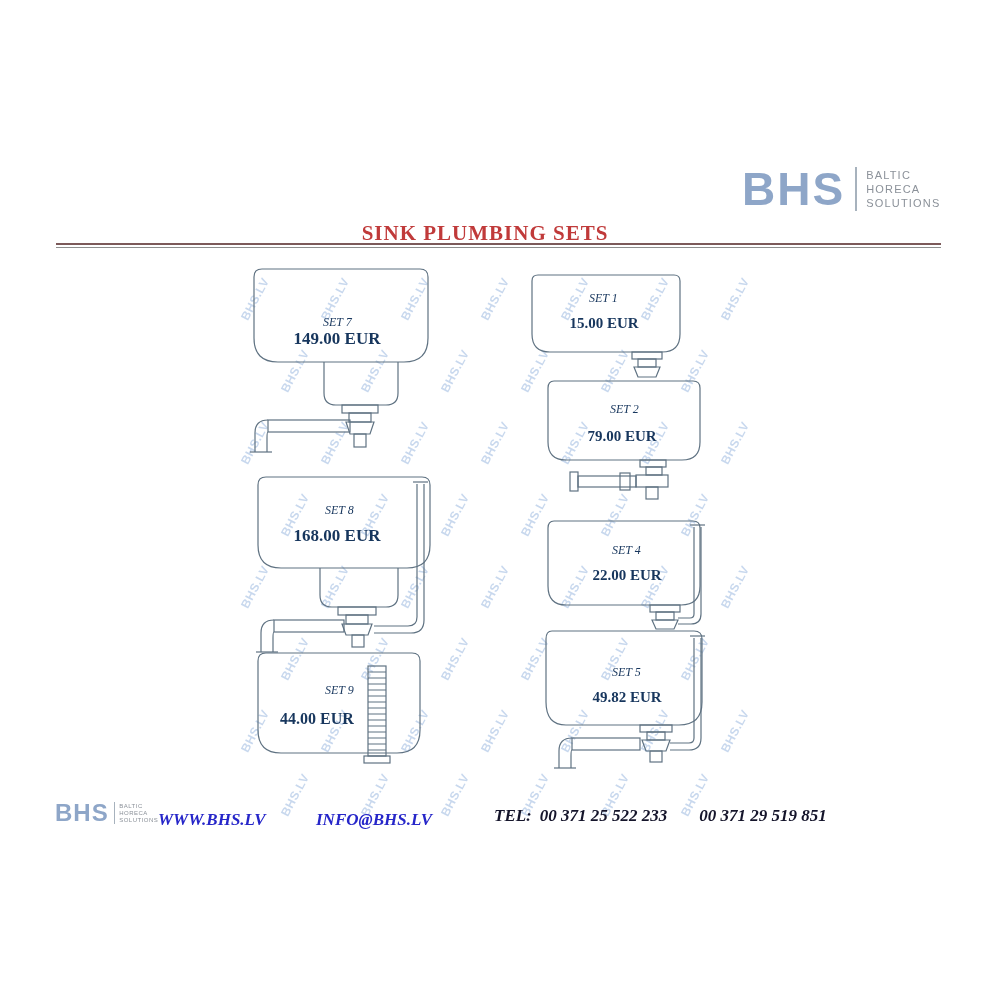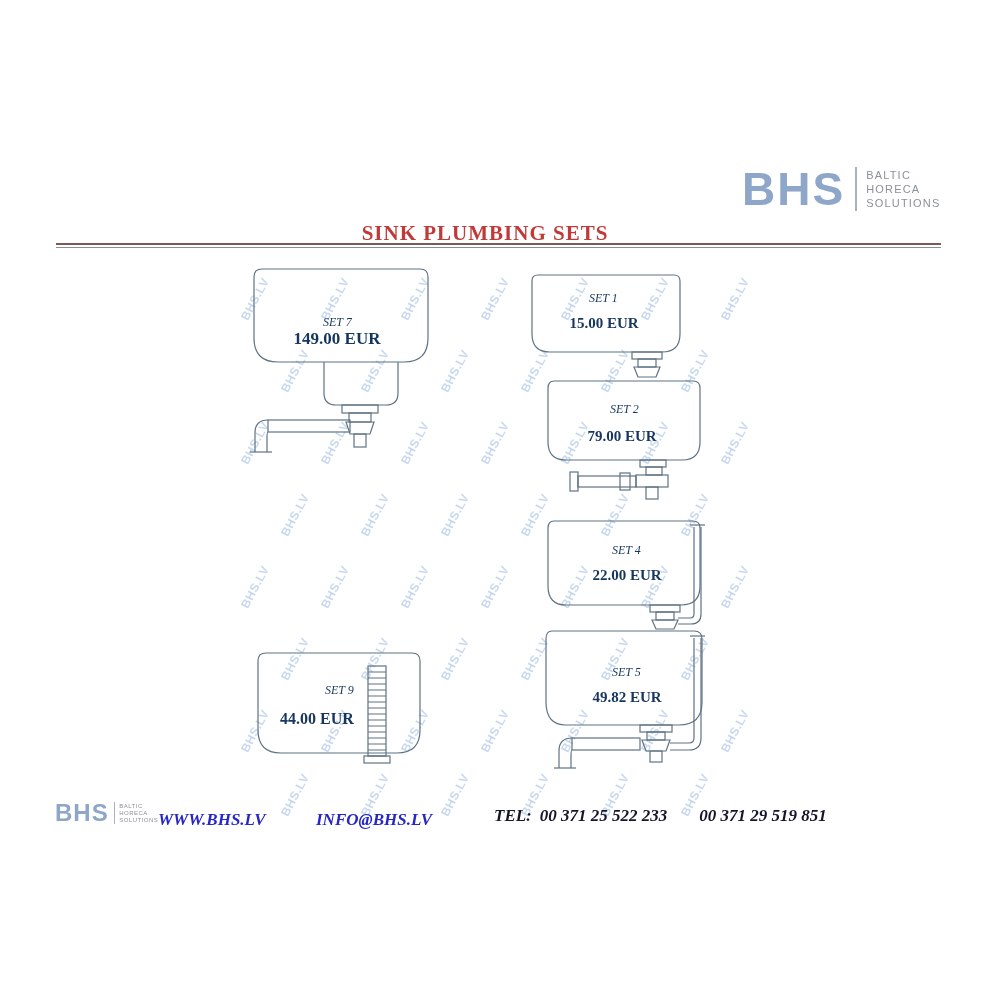--- a/index.html
+++ b/index.html
@@ -134,20 +134,41 @@
         <rect x="22" y="154" width="82" height="12"></rect>
         <path d="M22,154 Q9,154 9,167 V186"></path>
         <path d="M22,166 Q21,166 21,172 V186"></path>
         <path d="M4,186 H26"></path>
       </g>
     </svg>
     <span class="set-label" style="left:77px; top:35px;margin-top:14px;">SET 7</span>
     <span class="price" style="left:11px; top:63px; width:160px;">149.00 EUR</span>
   </div>
 
+  <div class="product" style="left:250px; top:474px; width:192px; height:192px;">
+    <svg width="192" height="192" viewBox="0 0 192 192">
+      <g fill="none" stroke="#5f7282" stroke-width="1.2">
+        <path d="M16,3 H172 Q180,3 180,11 V71 Q180,94 157,94 H31 Q8,94 8,71 V11 Q8,3 16,3 Z"></path>
+        <path d="M163,8 H178"></path>
+        <path d="M167,10 V143 Q167,152 158,152 H124"></path>
+        <path d="M174,10 V146 Q174,159 161,159 H124"></path>
+        <path d="M70,94 V121 Q70,133 82,133 H136 Q148,133 148,121 V94"></path>
+        <rect x="88" y="133" width="38" height="8"></rect>
+        <rect x="96" y="141" width="22" height="9"></rect>
+        <path d="M92,150 H122 L118,161 H96 Z"></path>
+        <rect x="102" y="161" width="12" height="12"></rect>
+        <rect x="24" y="146" width="70" height="12"></rect>
+        <path d="M24,146 Q11,146 11,159 V178"></path>
+        <path d="M24,158 Q23,158 23,164 V178"></path>
+        <path d="M6,178 H28"></path>
+      </g>
+    </svg>
+    <span class="set-label" style="left:75px; top:29px;">SET 8</span>
+    <span class="price" style="left:7px; top:52px; width:160px;">168.00 EUR</span>
+  </div>
 
   <div class="product" style="left:250px; top:650px; width:182px; height:122px;">
     <svg width="182" height="122" viewBox="0 0 182 122">
       <g fill="none" stroke="#5f7282" stroke-width="1.2">
         <path d="M16,3 H162 Q170,3 170,11 V80 Q170,103 147,103 H31 Q8,103 8,80 V11 Q8,3 16,3 Z"></path>
         <rect x="118" y="16" width="18" height="90"></rect>
         <path d="M118,22H136M118,28H136M118,34H136M118,40H136M118,46H136M118,52H136M118,58H136M118,64H136M118,70H136M118,76H136M118,82H136M118,88H136M118,94H136M118,100H136"></path>
         <rect x="114" y="106" width="26" height="7"></rect>
       </g>
     </svg>

